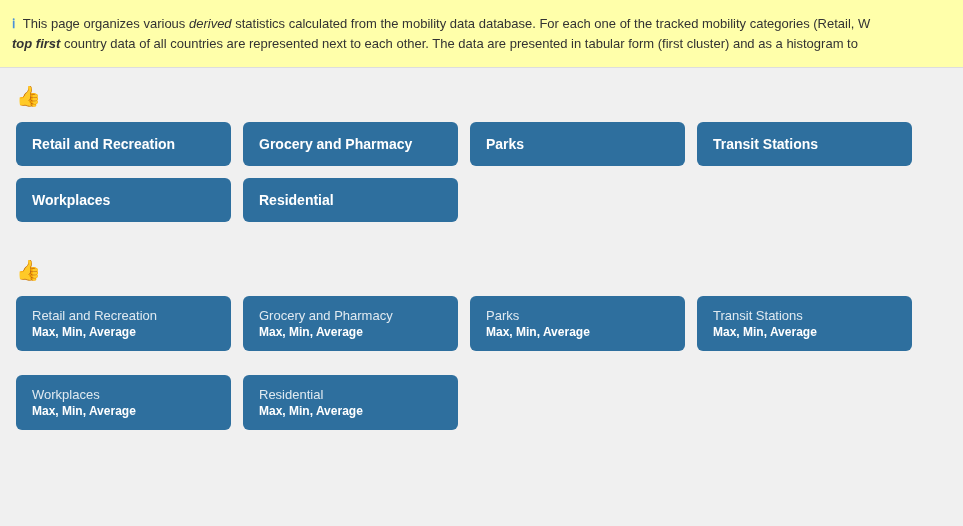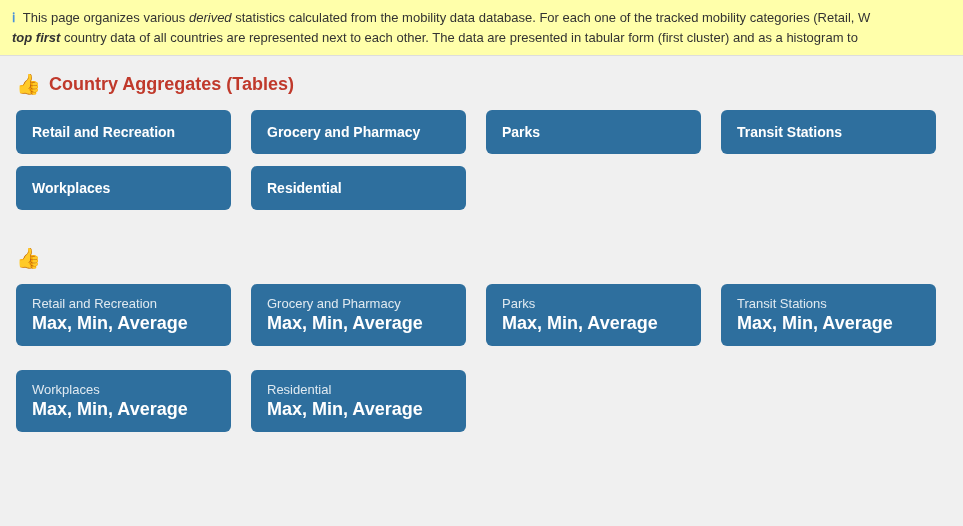--- a/index.html
+++ b/index.html
@@ -6,21 +6,21 @@
     body {
       font-family: Arial, sans-serif;
       font-size: 14px;
       background: #f0f0f0;
       color: #333;
     }
 
     .info-banner {
       background: #ffffaa;
       border-bottom: 1px solid #ddd;
-      padding: 8px 12px;
+      padding: 14px 12px;
       font-size: 13px;
       line-height: 1.5;
       color: #333;
     }
 
     .info-banner .info-icon {
       color: #4a90d9;
       font-weight: bold;
       margin-right: 4px;
     }
@@ -49,21 +49,21 @@
     }
 
     .section-title .thumb-icon {
       color: #c0392b;
       font-size: 20px;
     }
 
     .button-grid {
       display: grid;
       grid-template-columns: repeat(4, 215px);
-      gap: 20px;
+      gap: 12px;
       margin-bottom: 12px;
     }
 
     .btn-table {
       background: #2e6f9e;
       color: #fff;
       border: none;
       border-radius: 6px;
       padding: 14px 16px;
       font-size: 14px;
@@ -91,21 +91,21 @@
 
     .btn-histogram .btn-subtitle {
       font-size: 13px;
       opacity: 0.85;
       display: block;
       margin-bottom: 2px;
     }
 
     .btn-histogram .btn-bold {
       font-weight: bold;
-      font-size: 18px;
+      font-size: 12px;
       display: block;
     }
 
     .section-divider {
       height: 16px;
     }
   </style>
 </head>
 <body>
 
@@ -116,21 +116,20 @@
     <br>
     <strong>top first</strong> country data of all countries are represented next to each other. The data are presented in tabular form (first cluster) and as a histogram to
   </span>
 </div>
 
 <div class="main-content">
 
   <div class="section-gap">
     <div class="section-title">
       <span class="thumb-icon">👍</span>
-      <span>Country Aggregates (Tables)</span>
     </div>
 
     <div class="button-grid">
       <button class="btn-table">Retail and Recreation</button>
       <button class="btn-table">Grocery and Pharmacy</button>
       <button class="btn-table">Parks</button>
       <button class="btn-table">Transit Stations</button>
     </div>
     <div class="button-grid">
       <button class="btn-table">Workplaces</button>

